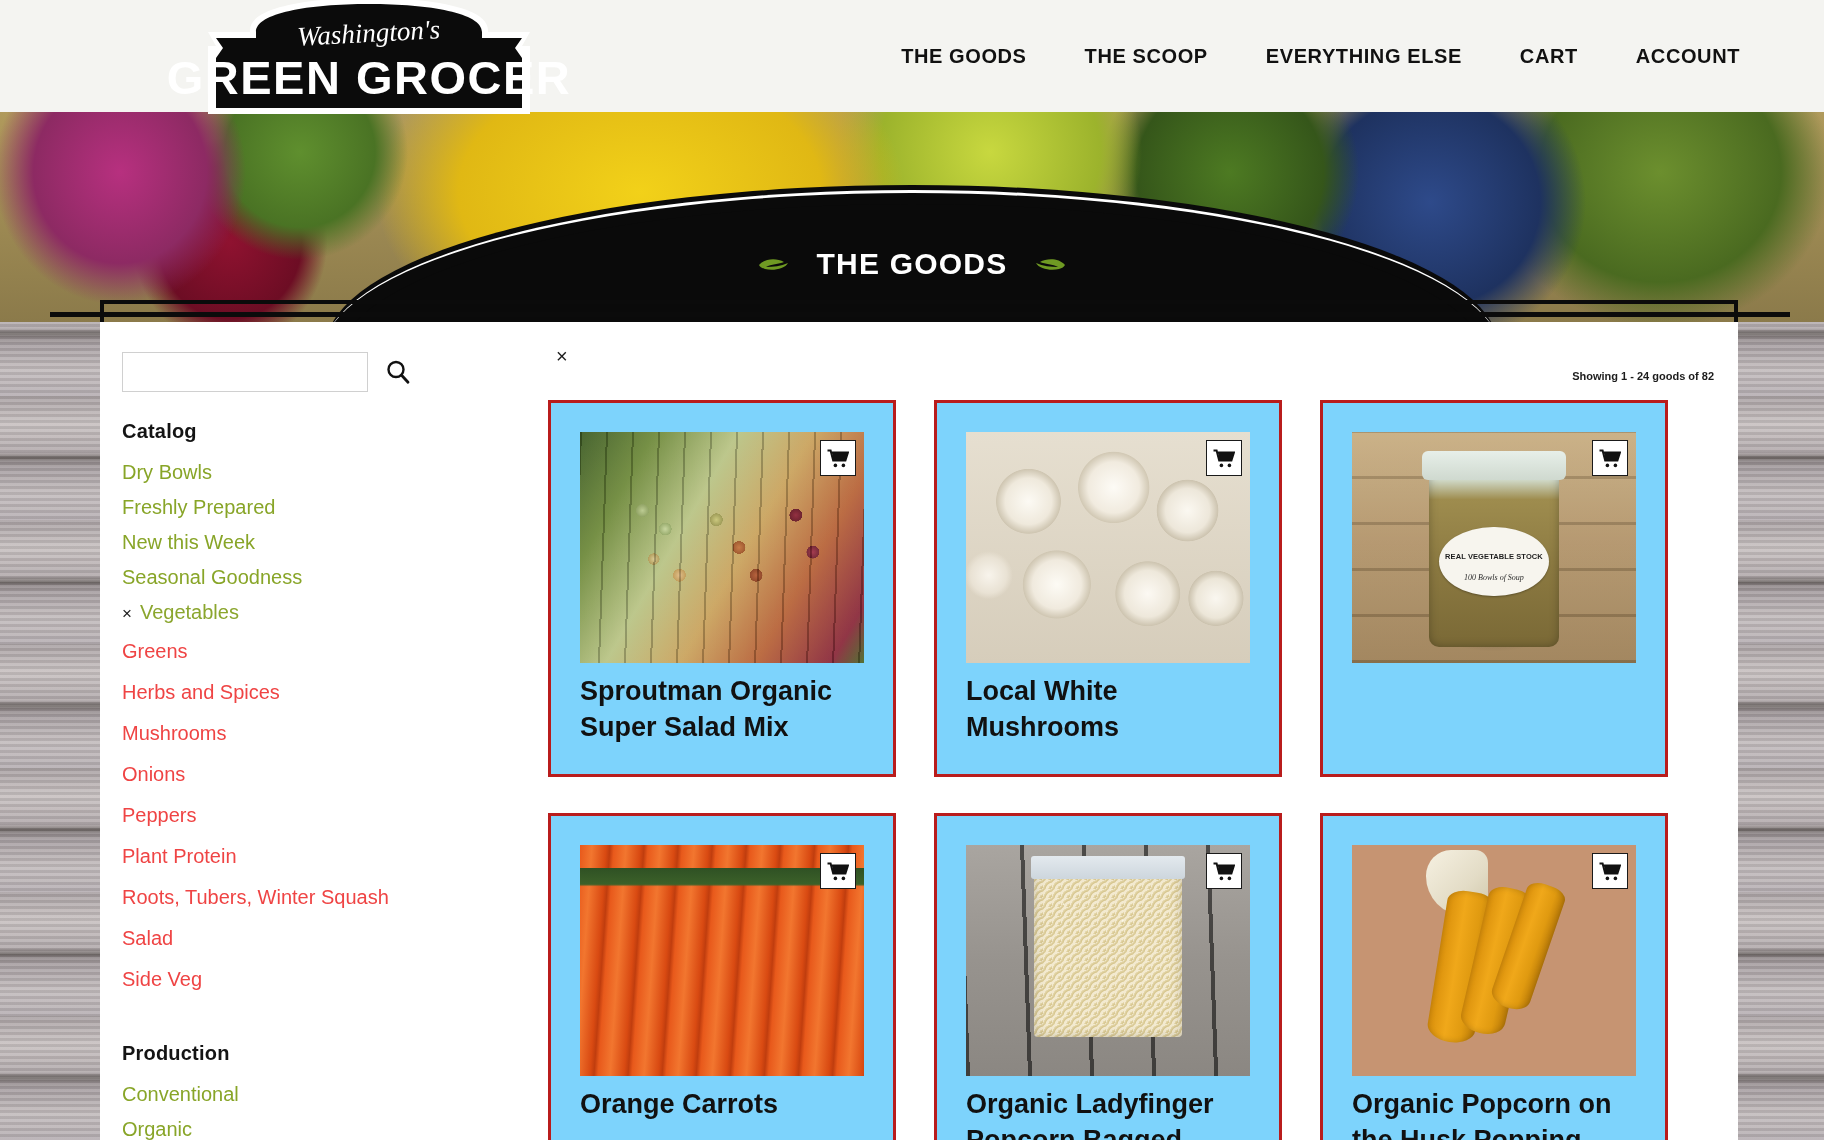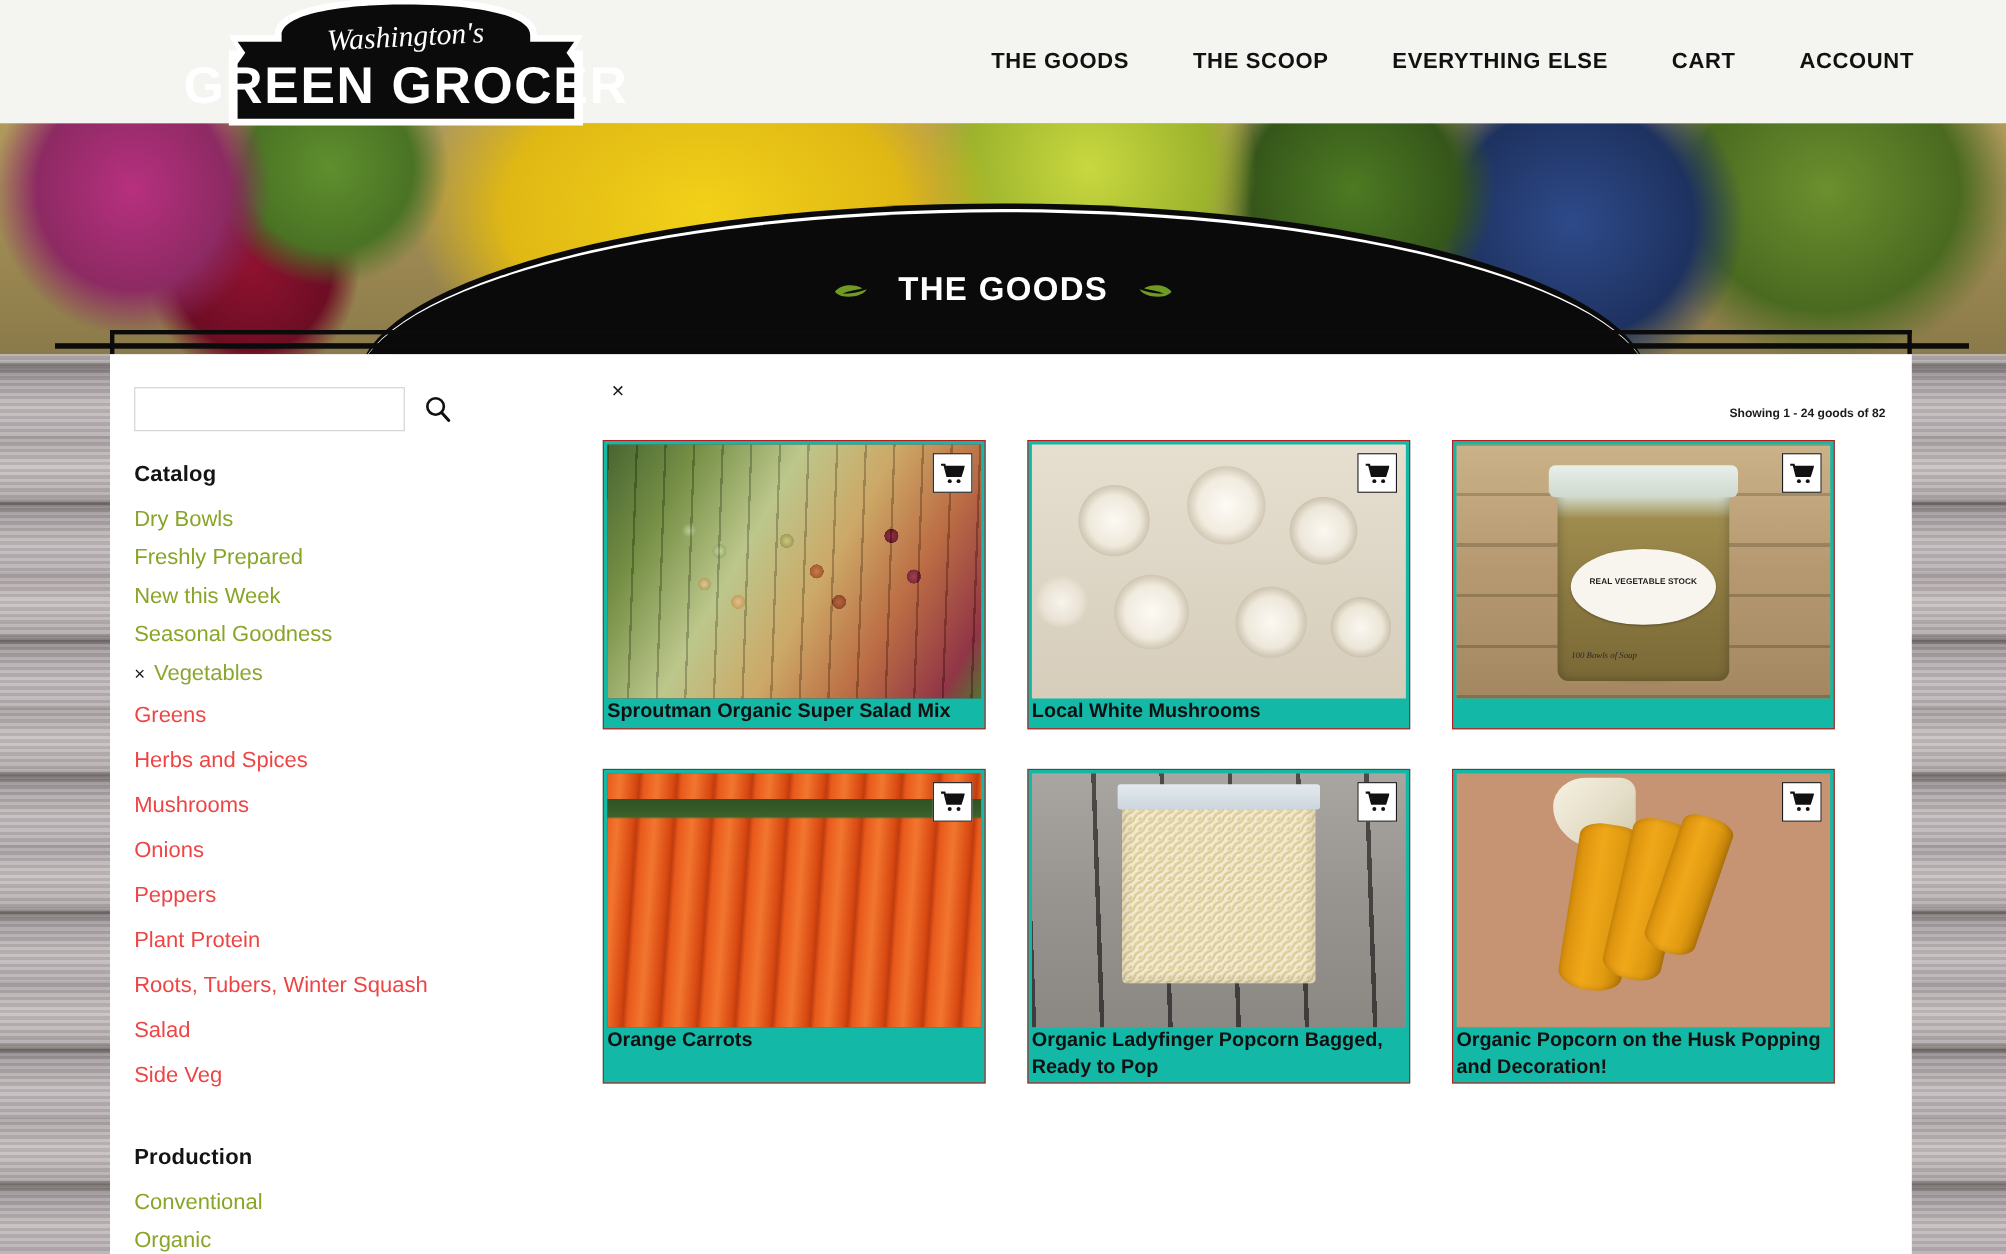--- a/index.html
+++ b/index.html
@@ -282,23 +282,23 @@
   }
 
   .grid {
     display: grid;
     grid-template-columns: repeat(3, 348px);
     gap: 36px 38px;
     margin-top: 2px;
   }
 
   .card {
-    border: 1px solid #b91c1c;
-    background: #14b8a6;
-    padding: 3px;
+    border: 3px solid #b91c1c;
+    background: #7dd3fc;
+    padding: 29px;
     position: relative;
   }
   .card-media {
     position: relative;
     width: 100%;
     height: 231px;
     overflow: hidden;
   }
   .card-media .thumb { position: absolute; inset: 0; }
 
@@ -312,23 +312,24 @@
     border: 1px solid #1a1a1a;
     display: flex;
     align-items: center;
     justify-content: center;
     cursor: pointer;
     z-index: 3;
   }
   .card-title {
     font-family: "Liberation Sans Narrow", "Liberation Sans", sans-serif;
     font-weight: bold;
-    font-size: 18px;
+    font-size: 27px;
     line-height: 1.32;
     color: #111;
+    margin-top: 11px;
     cursor: pointer;
   }
 
   
   .thumb-sprouts {
     background-color: #5e5a52;
     background-image:
       repeating-linear-gradient(92deg, rgba(0,0,0,0.22) 0px, rgba(0,0,0,0.22) 2px, rgba(255,255,255,0.05) 2px, rgba(255,255,255,0.05) 26px),
       radial-gradient(circle 9px at 22% 34%, #b9c98d 0%, #8da05e 70%, rgba(0,0,0,0) 72%),
       radial-gradient(circle 9px at 30% 42%, #c5d49b 0%, #93a765 70%, rgba(0,0,0,0) 72%),
@@ -398,26 +399,25 @@
     font-family: "Liberation Sans", sans-serif;
     font-size: 7.5px;
     font-weight: bold;
     color: #1d1d1d;
     letter-spacing: 0.1px;
   }
   .stock-label-sub {
     position: absolute;
     left: 0; right: 0;
     top: 66%;
-    text-align: left;
+    text-align: center;
     font-family: "Liberation Serif", serif;
     font-style: italic;
     font-size: 8px;
     color: #2a2a2a;
-    margin-top: 46px;
   }
 
   .thumb-carrots {
     background-color: #8f2e12;
     background-image:
       linear-gradient(180deg, rgba(0,0,0,0) 0%, rgba(0,0,0,0) 10%, #2f5124 10%, #3c6129 17%, rgba(0,0,0,0) 18%),
       repeating-linear-gradient(94deg,
         #e8591b 0px, #f2762f 12px, #d94a12 26px,
         #c03d0e 30px, #e8591b 34px),
       linear-gradient(180deg, #6d8a3c 0%, #a8431a 16%, #e2561c 40%, #ef6a26 62%, #c9400f 88%, #7a4a2a 100%);

